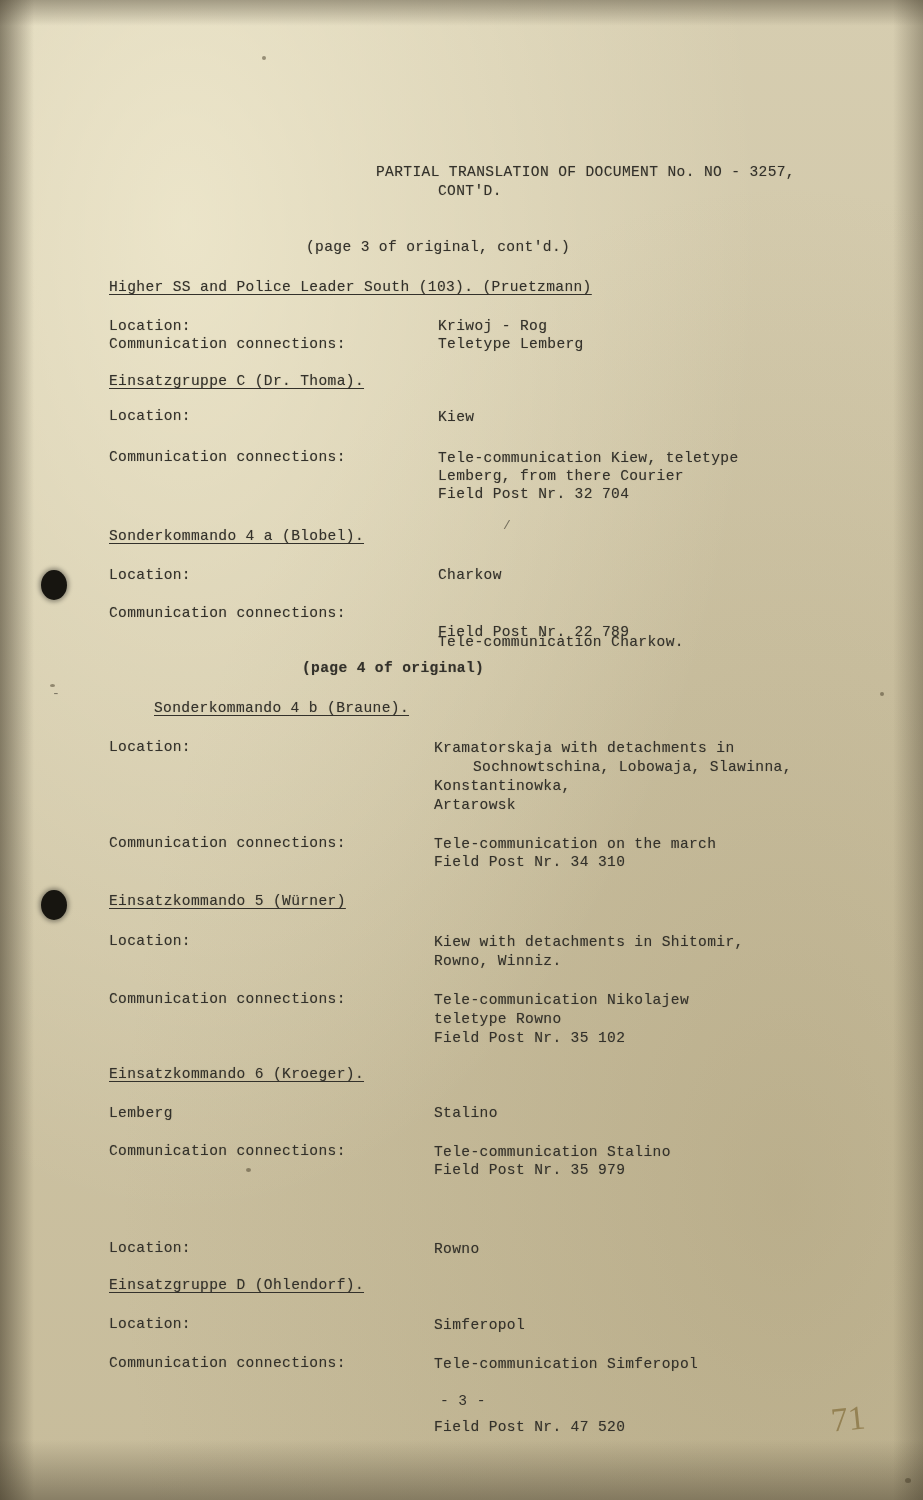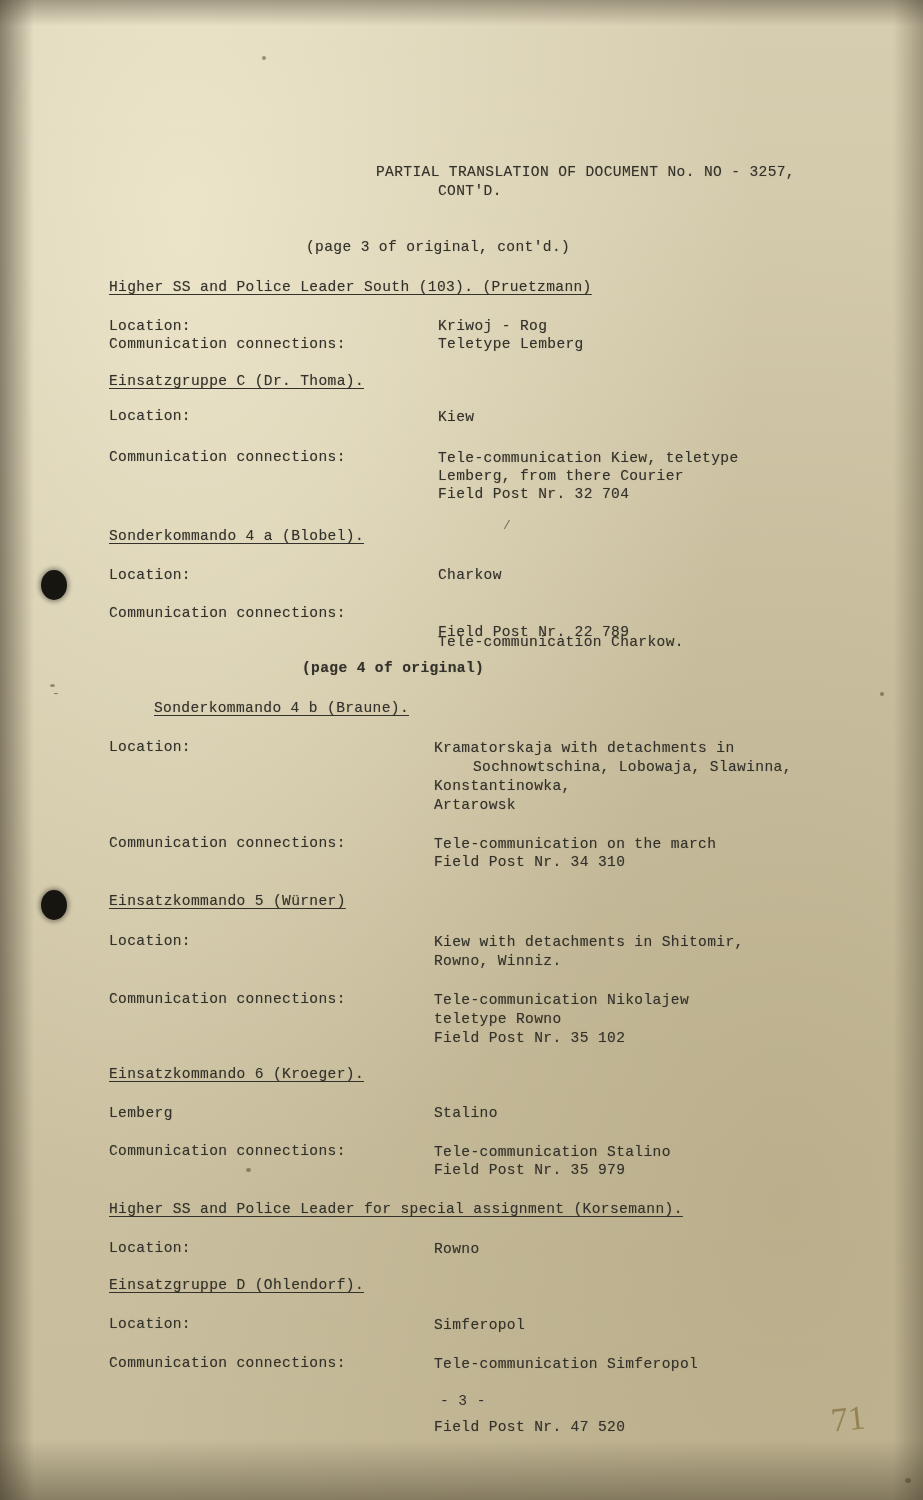--- a/index.html
+++ b/index.html
@@ -167,21 +167,20 @@
     <div class="ln" style="left:434px; top:1007px;">teletype Rowno</div>
     <div class="ln" style="left:434px; top:1026px;">Field Post Nr. 35 102</div>
 
     <div class="ln u" style="left:109px; top:1062px;">Einsatzkommando 6 (Kroeger).</div>
     <div class="ln" style="left:109px; top:1101px;">Lemberg</div>
     <div class="ln" style="left:434px; top:1101px;">Stalino</div>
     <div class="ln" style="left:109px; top:1139px;">Communication connections:</div>
     <div class="ln" style="left:434px; top:1140px;">Tele-communication Stalino</div>
     <div class="ln" style="left:434px; top:1158px;">Field Post Nr. 35 979</div>
 
-    <div class="ln u" style="left:109px; top:1197px;">Higher SS and Police Leader for special assignment (Korsemann).</div>
     <div class="ln" style="left:109px; top:1236px;">Location:</div>
     <div class="ln" style="left:434px; top:1237px;">Rowno</div>
 
     <div class="ln u" style="left:109px; top:1273px;">Einsatzgruppe D (Ohlendorf).</div>
     <div class="ln" style="left:109px; top:1312px;">Location:</div>
     <div class="ln" style="left:434px; top:1313px;">Simferopol</div>
     <div class="ln" style="left:109px; top:1351px;">Communication connections:</div>
     <div class="ln" style="left:434px; top:1352px;">Tele-communication Simferopol</div>
     <div class="ln" style="left:434px; top:1371px;margin-top:44px;">Field Post Nr. 47 520</div>
 

